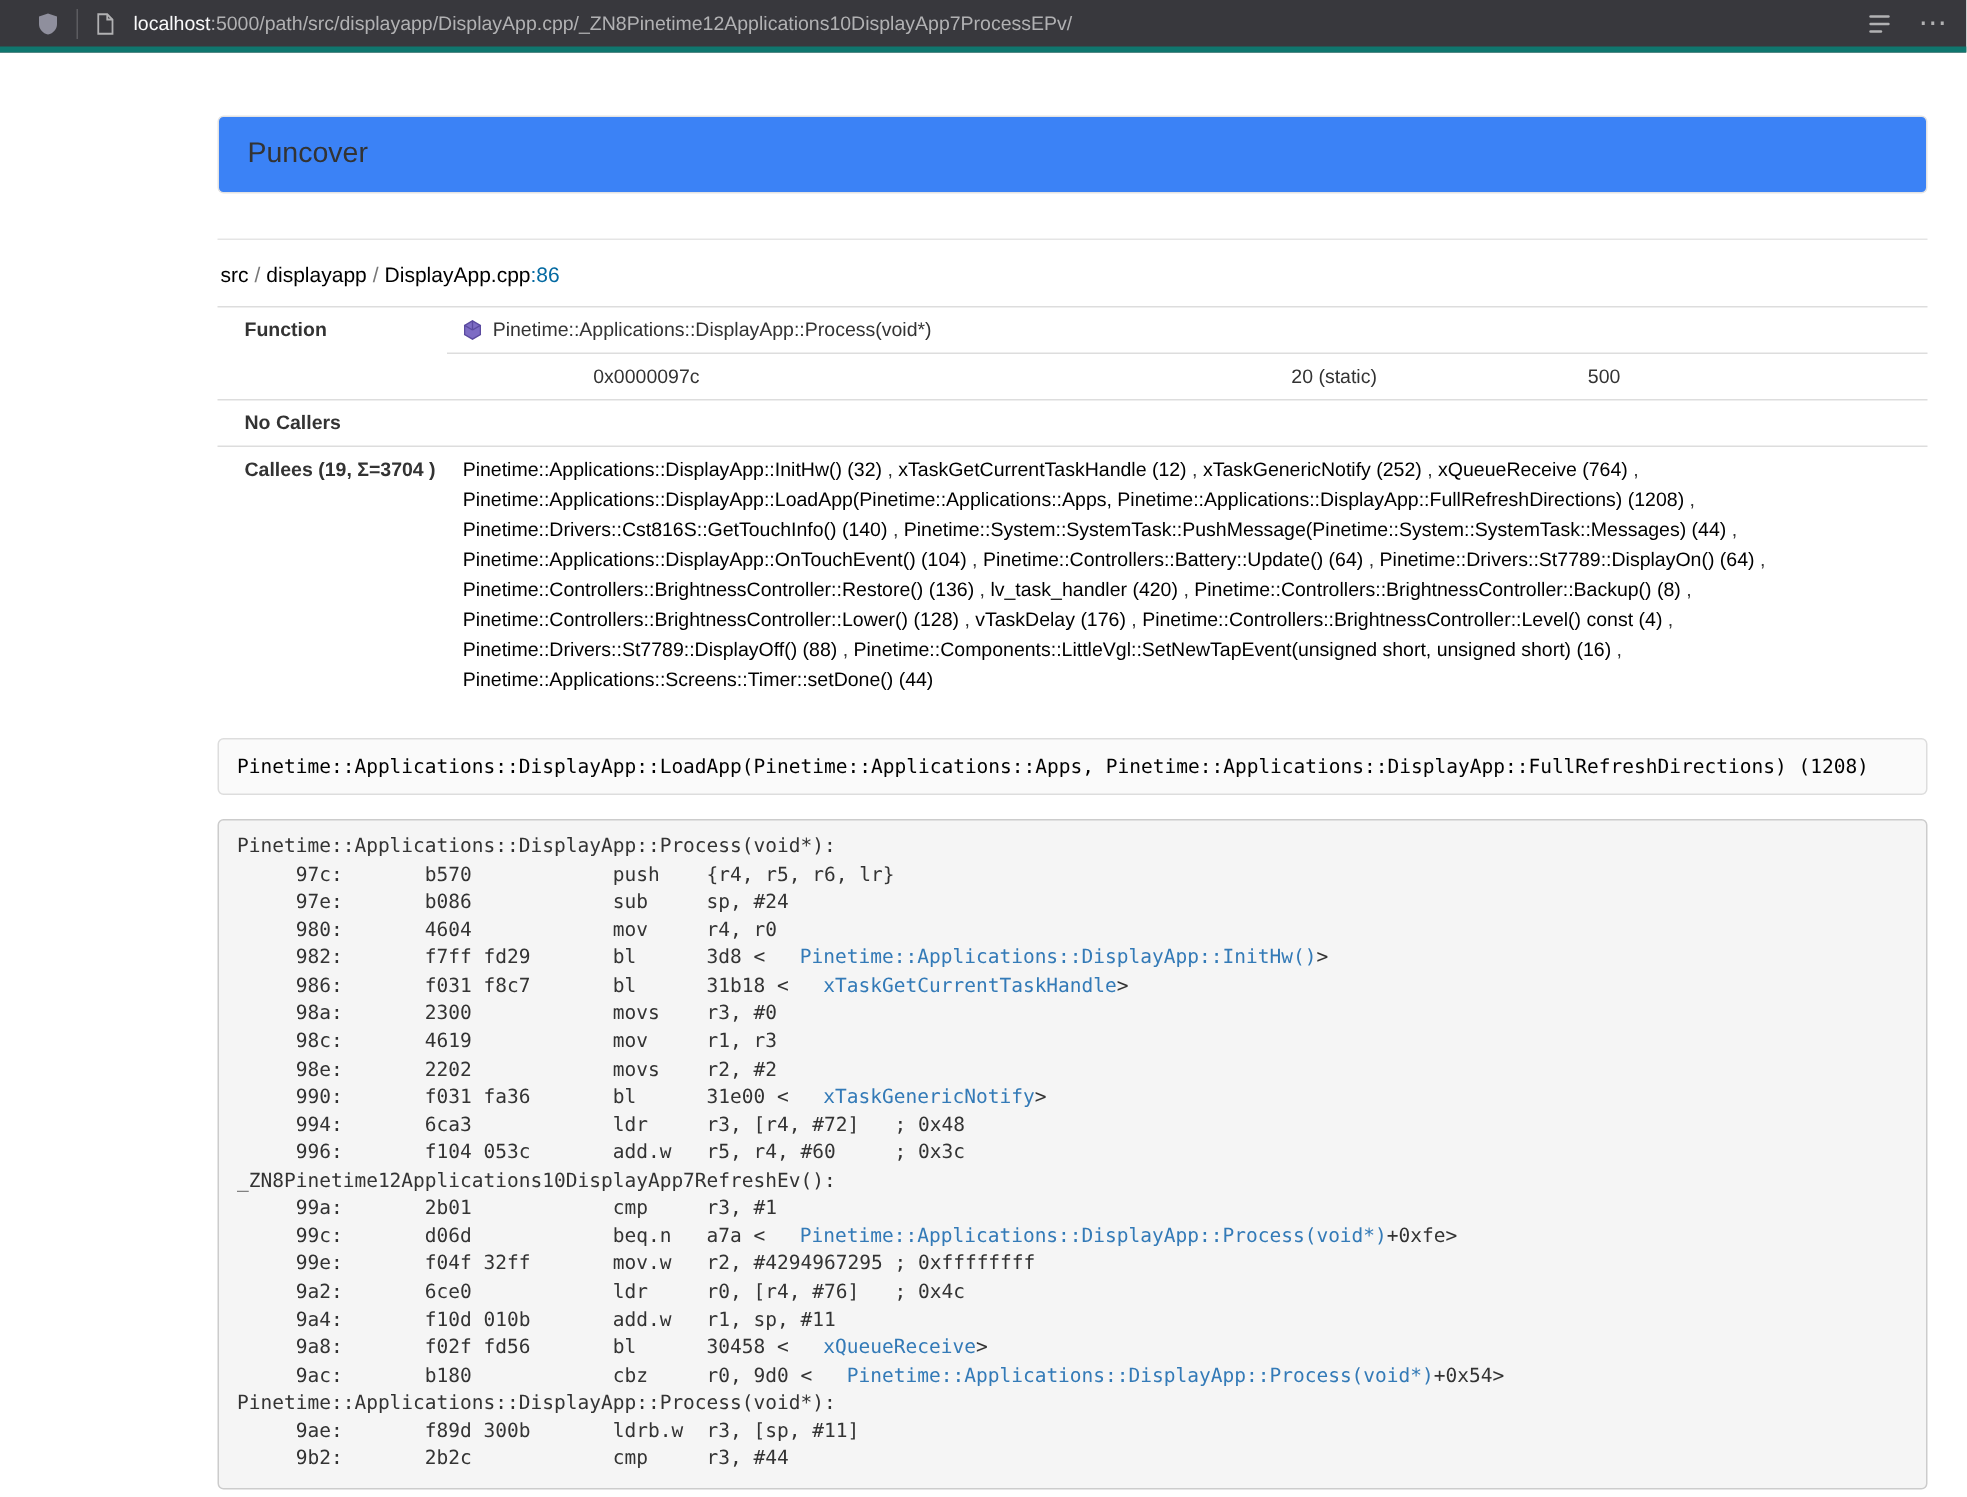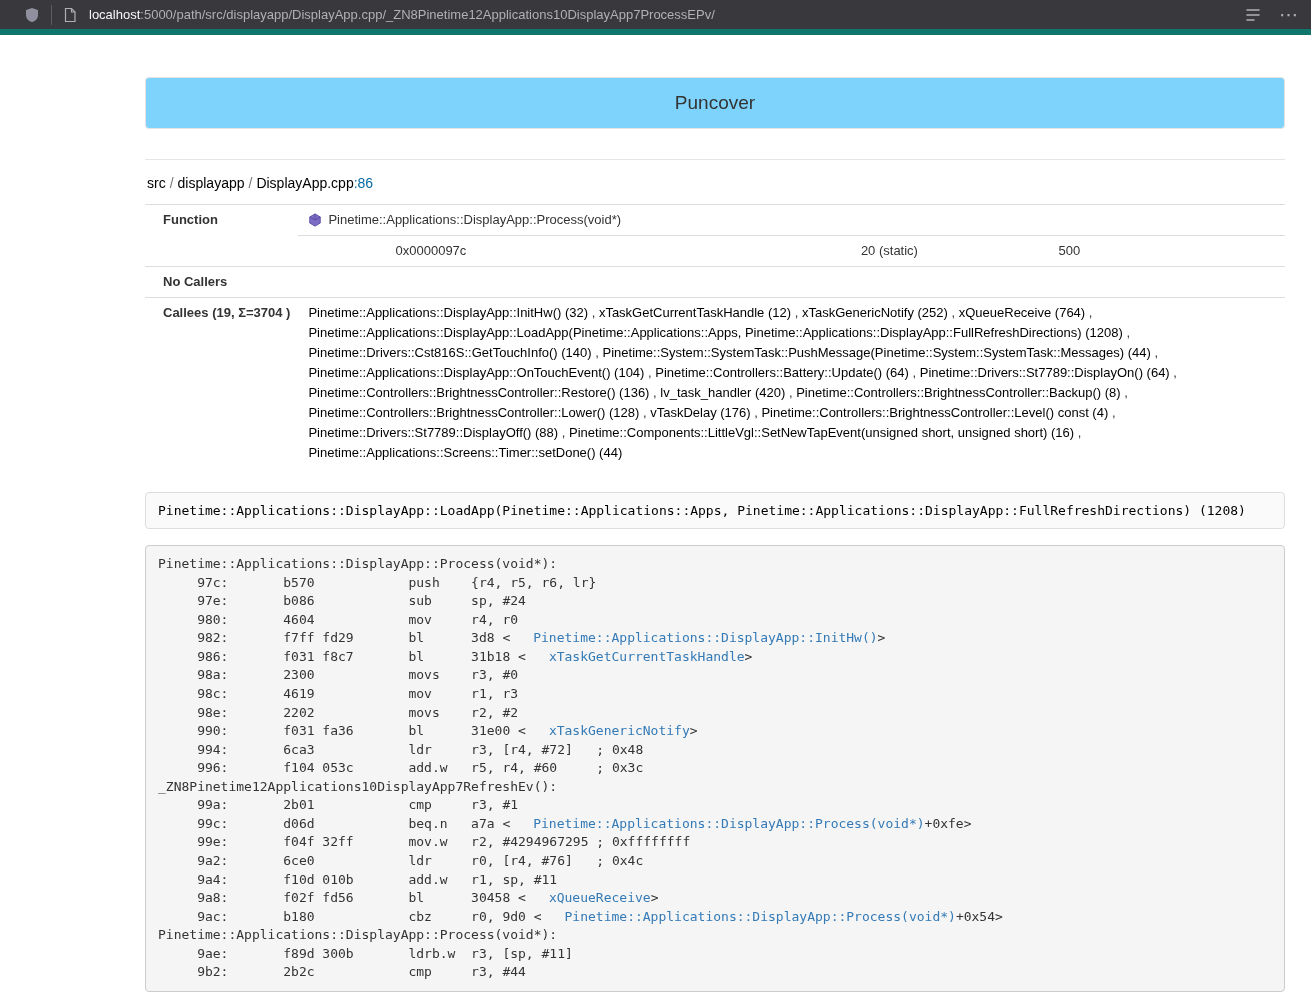--- a/index.html
+++ b/index.html
@@ -7,38 +7,38 @@
   body {
     width: 1311px; height: 998px; overflow: hidden;
     background: #ffffff;
     font-family: "Liberation Sans", sans-serif;
     font-size: 13px; color: #333;
   }
   a { color: #000000; text-decoration: none; cursor: pointer; }
 
   
   .toolbar {
-    height: 35px; background: #38383d; border-bottom: 6px solid #0f766e;
+    height: 35px; background: #38383d; border-bottom: 4px solid #0f766e;
     display: flex; align-items: center; padding: 0 12px 0 22px;
   }
   .toolbar .icon-btn { display: flex; align-items: center; justify-content: center; padding: 2px; }
   .toolbar .divider { width: 1px; height: 20px; background: #5c5c61; margin: 0 9px; }
   .urlbar {
     flex: 1; margin-left: 10px; color: #b1b1b3; font-size: 13px;
     white-space: nowrap; overflow: hidden; text-overflow: ellipsis;
   }
   .urlbar .host { color: #f9f9fa; }
   .menu-dots { color: #b1b1b3; font-size: 19px; line-height: 1; margin-left: 16px; letter-spacing: 1px; }
 
   
   .container { margin-left: 145px; width: 1140px; }
 
   .title-panel {
-    margin-top: 42px; background: #7dd3fc; border: 1px solid #e3e3e3;
-    border-radius: 4px; padding: 14px 19px; font-size: 19px; color: #333; text-align: center;
+    margin-top: 42px; background: #3b82f6; border: 1px solid #e3e3e3;
+    border-radius: 4px; padding: 14px 19px; font-size: 19px; color: #333;
   }
   hr.sep { border: 0; border-top: 1px solid #e5e5e5; margin: 30px 0 15px 0; }
 
   .breadcrumb-line { font-size: 14px; margin: 0 0 13px 2px; }
   .breadcrumb-line .bc-sep { color: #777; padding: 0 4px; }
   .breadcrumb-line .bc-suffix { color: #0369a1; }
 
   
   table.main { width: 100%; border-collapse: collapse; }
   table.main > tbody > tr > th,

